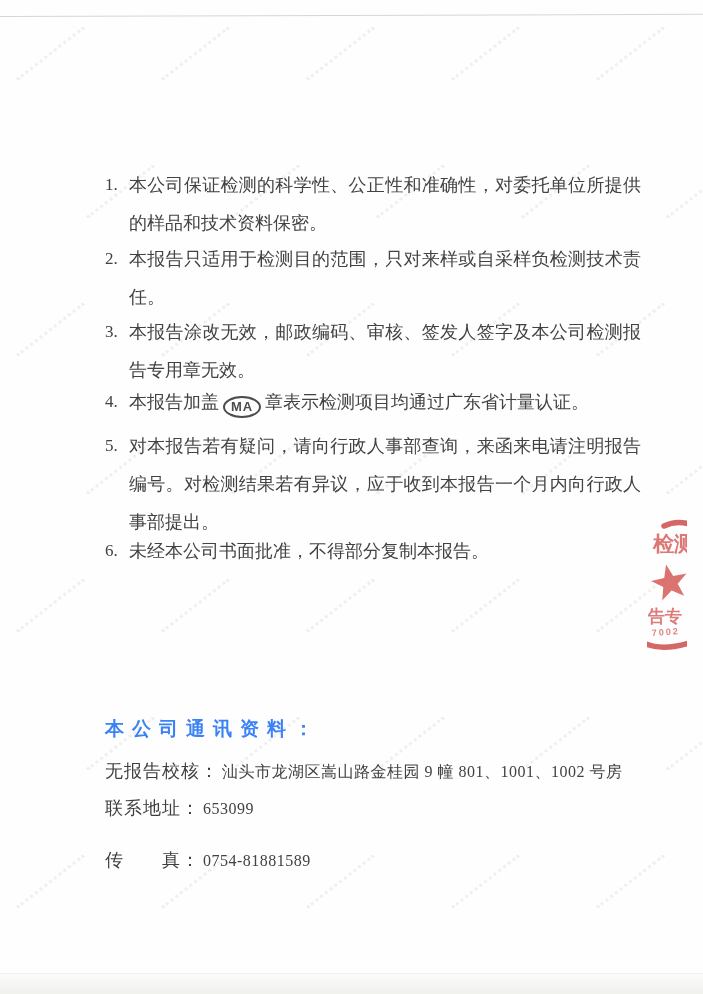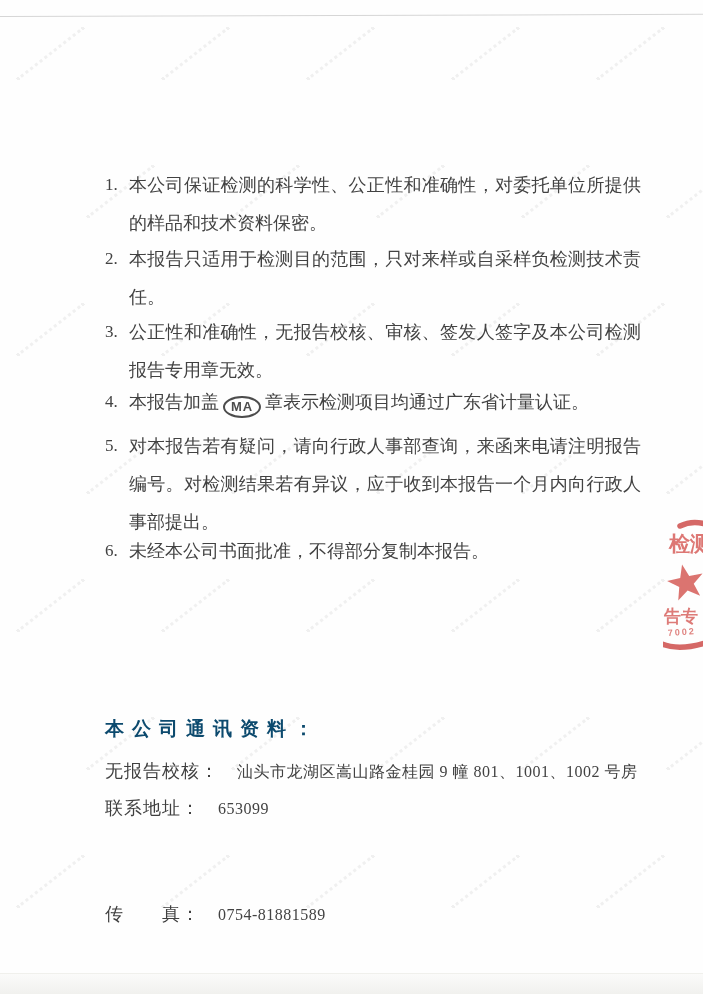--- a/index.html
+++ b/index.html
@@ -45,33 +45,33 @@
   .cma{
     display:inline-block;width:34px;height:18px;
     border:2.5px solid #4c4c4c;border-radius:50%;
     font-family:"Liberation Sans","DejaVu Sans",sans-serif;
     font-weight:700;font-size:13px;line-height:18px;
     text-align:center;letter-spacing:1px;color:#4c4c4c;
     vertical-align:-3px;margin:12px 4px;
   }
   .contact-header{
     position:absolute;left:105px;top:716px;
-    font-size:19px;font-weight:700;color:#0c4a6e;
+    font-size:19px;font-weight:700;color:#3b82f6;
     letter-spacing:8px;
     text-align:right;
   }
   .contact-row{position:absolute;left:105px;white-space:nowrap;}
   .contact-row .label{font-size:18px;color:#3f3f3f;letter-spacing:1px;}
-  .contact-row .value{font-size:16px;color:#424242;margin-left:18px;letter-spacing:0.5px;}
+  .contact-row .value{font-size:16px;color:#424242;margin-left:3px;letter-spacing:0.5px;}
   .row-address{top:759px;}
   .row-postal{top:796px;}
   .row-phone{top:833px;}
-  .row-fax{top:902px;}
+  .row-fax{top:848px;}
   .seal{
-    position:absolute;right:0;top:519px;width:40px;height:134px;
+    position:absolute;right:16px;top:519px;width:40px;height:134px;
     overflow:hidden;opacity:0.9;
   }
 </style>
 </head>
 <body>
 
 <div class="page">
 
   <div class="topline"></div>
 
@@ -119,21 +119,21 @@
     <span class="txt">本公司保证检测的科学性、公正性和准确性，对委托单位所提供的样品和技术资料保密。</span>
   </div>
 
   <div class="note" style="top:240px">
     <span class="num">2.</span>
     <span class="txt">本报告只适用于检测目的范围，只对来样或自采样负检测技术责任。</span>
   </div>
 
   <div class="note" style="top:313px">
     <span class="num">3.</span>
-    <span class="txt">公正性和准确性，无报告校核、审核、签发人签字及本公司检测报告专用章无效。</span>
+    <span class="txt">本报告涂改无效，邮政编码、审核、签发人签字及本公司检测报告专用章无效。</span>
   </div>
 
   <div class="note" style="top:383px">
     <span class="num">4.</span>
     <span class="txt"><span>本报告加盖</span><span class="cma">MA</span><span>章表示检测项目均通过广东省计量认证。</span></span>
   </div>
 
   <div class="note" style="top:427px">
     <span class="num">5.</span>
     <span class="txt">对本报告若有疑问，请向行政人事部查询，来函来电请注明报告编号。对检测结果若有异议，应于收到本报告一个月内向行政人事部提出。</span>

